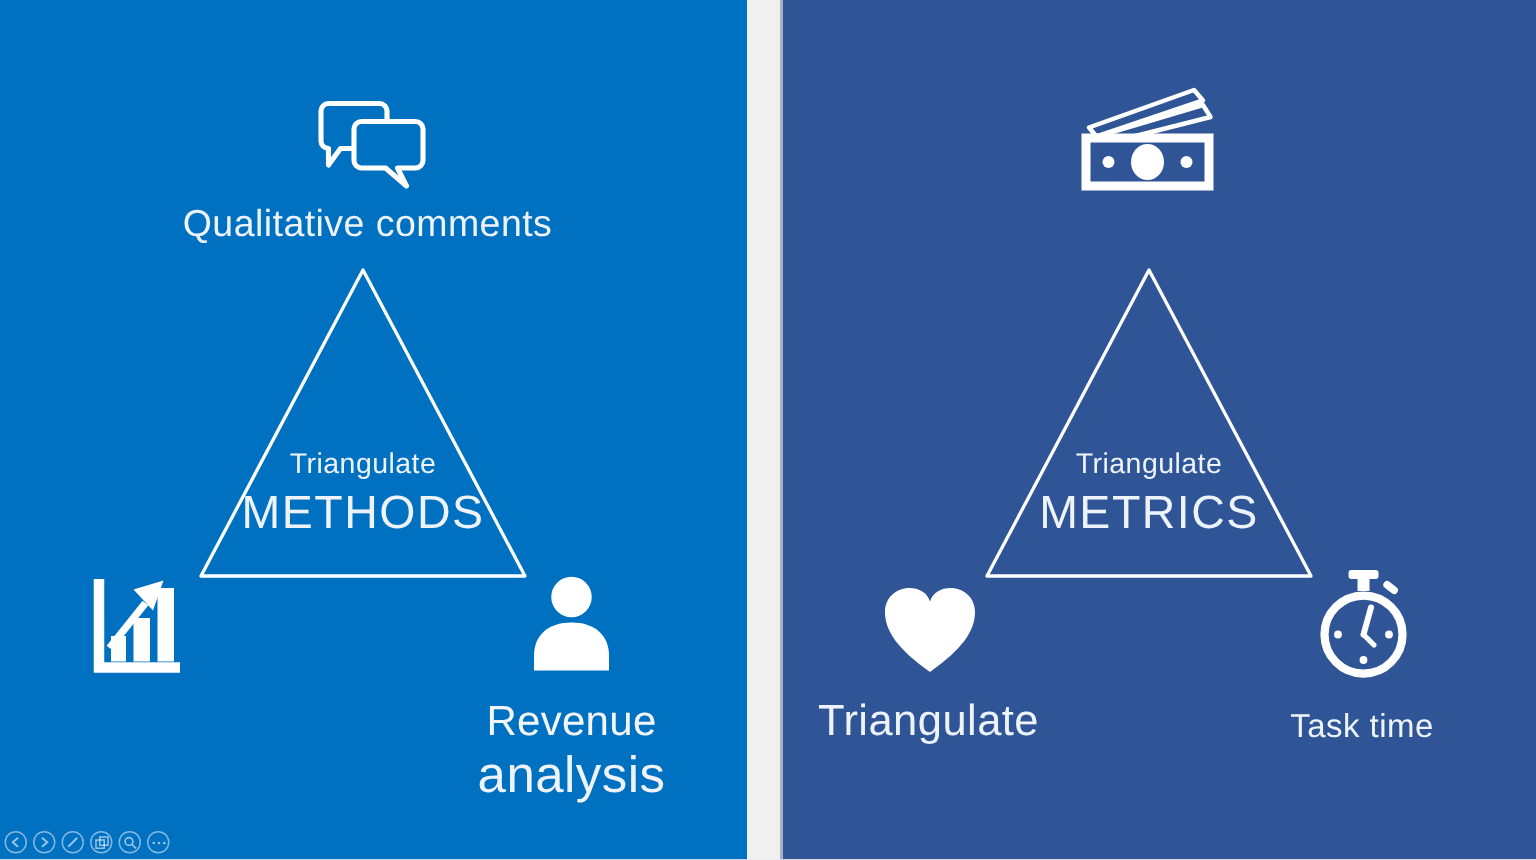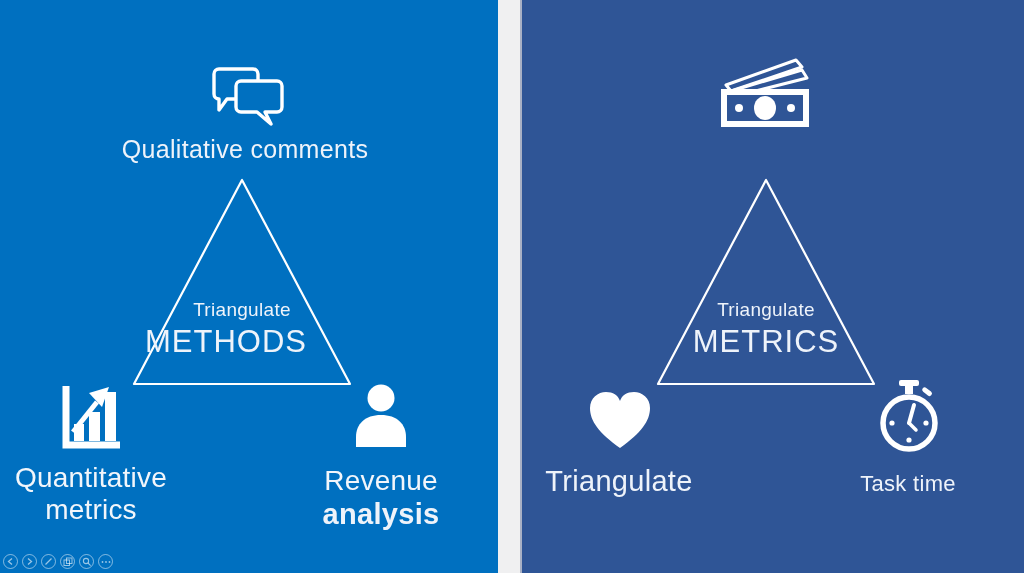--- a/index.html
+++ b/index.html
@@ -12,21 +12,21 @@
   .panel{position:absolute;top:0;height:573px;}
   .panel-left{left:0;width:498px;background:var(--left-bg,#0070C0);}
   .panel-right{left:520px;width:504px;background:var(--right-bg,#2F5596);border-left:2px solid var(--divider,#A9B1C5);}
   .abs{position:absolute;}
   .lbl{color:#eef3fa;font-weight:300;letter-spacing:0.3px;text-align:center;line-height:1.2;}
   .lbl-top{font-size:25px;}
   .tri-svg{position:absolute;}
   .tri-sub{font-size:19px;font-weight:300;}
   .tri-title{font-size:31px;font-weight:400;letter-spacing:1px;}
   .lbl-heavy{font-family:"Liberation Sans",sans-serif;font-weight:400;font-size:28px;letter-spacing:0.2px;color:#f2f6fb;text-align:center;line-height:1.15;}
-  .lbl-thin2{font-size:29px;font-weight:700;}
+  .lbl-thin2{font-size:34px;font-weight:400;}
   .lbl-sat{font-size:29px;}
   .lbl-task{font-size:22px;}
   .toolbar{position:absolute;left:3px;bottom:4px;display:flex;gap:4px;}
   .tb-btn{
     width:15px;height:15px;border-radius:50%;
     border:1px solid rgba(255,255,255,0.5);
     background:transparent;display:flex;align-items:center;justify-content:center;
     padding:0;cursor:pointer;box-sizing:border-box;
   }
   .tb-btn svg{display:block;}
@@ -45,36 +45,32 @@
         <path d="M34,15 h36 a5,5 0 0 1 5,5 v21 a5,5 0 0 1 -5,5 h-12 l6,12 -14,-12 h-16 a5,5 0 0 1 -5,-5 v-21 a5,5 0 0 1 5,-5 z" fill="var(--left-bg,#0070C0)" stroke="#fff" stroke-width="3.4" stroke-linejoin="round"></path>
       </svg>
     </span>
 
     <div class="abs lbl lbl-top" style="left:105px;top:134px;width:280px;">Qualitative comments</div>
 
     <svg class="tri-svg" style="left:130px;top:176px;" width="224" height="212" viewBox="0 0 224 212">
       <polygon points="112,4 4,208 220,208" fill="none" stroke="#fff" stroke-width="2.2" stroke-linejoin="round"></polygon>
     </svg>
     <div class="abs lbl tri-sub" style="left:132px;top:299px;width:220px;">Triangulate</div>
-    <div class="abs lbl tri-title" style="left:116px;top:323px;width:220px;">METHODS</div>
+    <div class="abs lbl tri-title" style="left:132px;top:323px;width:220px;">METHODS</div>
 
     <span class="abs" style="left:56px;top:382px;">
       <svg width="68" height="72" viewBox="0 0 68 72">
         <path d="M10,4 V63 H64" fill="none" stroke="#fff" stroke-width="7"></path>
         <rect x="18" y="42" width="10" height="17" fill="#fff"></rect>
         <rect x="33" y="30" width="11" height="29" fill="#fff"></rect>
         <rect x="49" y="10" width="11" height="49" fill="#fff"></rect>
         <line x1="17" y1="50" x2="41" y2="20" stroke="#fff" stroke-width="5"></line>
         <polygon points="33,11 53,5 46,25" fill="#fff"></polygon>
       </svg>
     </span>
-    <div class="abs lbl-heavy" style="left:11px;top:462px;width:160px;">
-      <div>Quantitative</div>
-      <div>metrics</div>
-    </div>
 
     <span class="abs" style="left:352px;top:384px;">
       <svg width="58" height="66" viewBox="0 0 58 66">
         <circle cx="29" cy="14" r="13.5" fill="#fff"></circle>
         <path d="M29,31 c-16,0 -25,9 -25,22 v10 h50 v-10 c0,-13 -9,-22 -25,-22 z" fill="#fff"></path>
       </svg>
     </span>
     <div class="abs" style="left:301px;top:465px;width:160px;">
       <div class="lbl-heavy">Revenue</div>
       <div class="lbl lbl-thin2">analysis</div>

